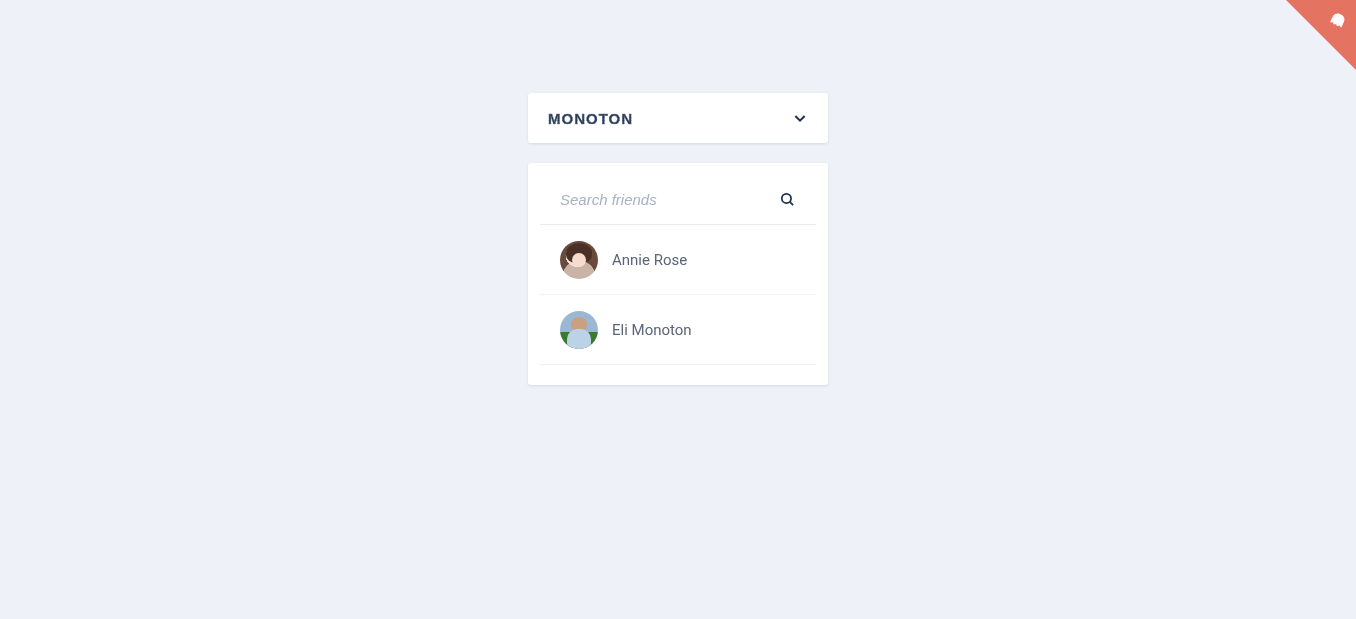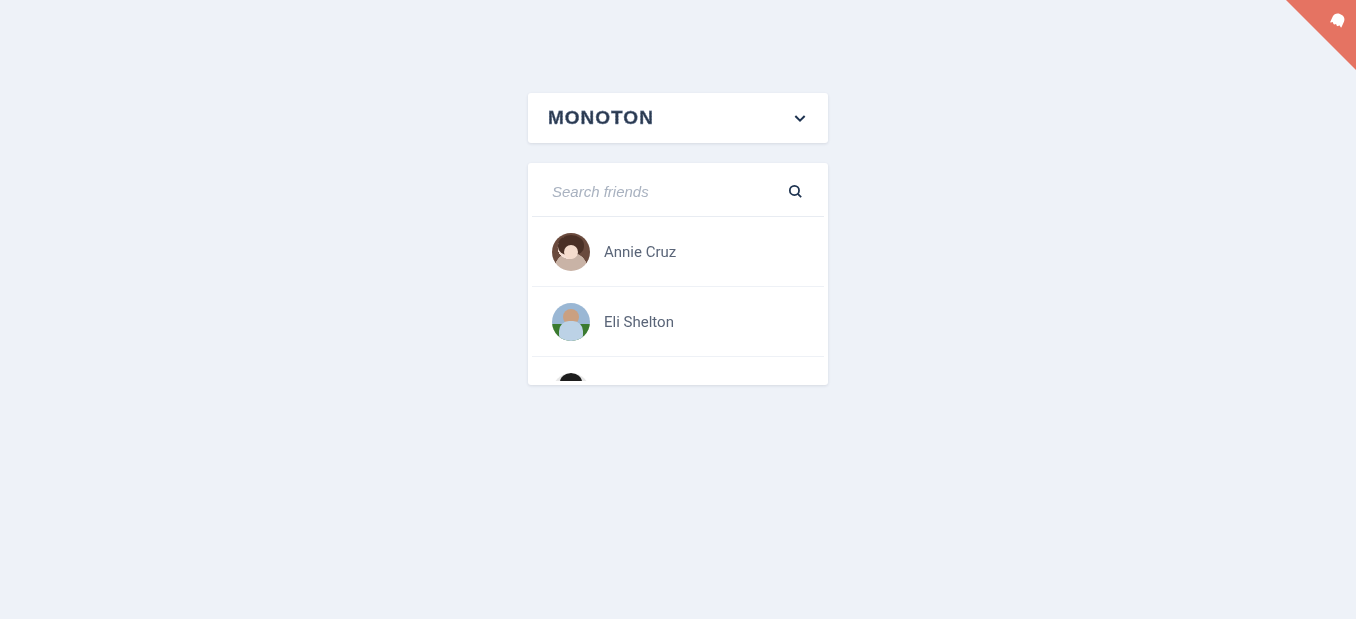--- a/index.html
+++ b/index.html
@@ -50,21 +50,21 @@
   .dropdown {
     height: 50px;
     display: flex;
     align-items: center;
     justify-content: space-between;
     padding: 0 20px;
     cursor: pointer;
   }
   .dropdown .label {
     color: #2b3a50;
-    font-size: 19px;
+    font-size: 15px;
   }
   .dropdown .chevron {
     width: 16px;
     height: 16px;
     fill: none;
     stroke: #1e3350;
     stroke-width: 3;
   }
 
   
@@ -75,21 +75,21 @@
     letter-spacing: 1px;
     text-transform: uppercase;
     background: repeating-linear-gradient(0deg, #7a8aa5 0 1.2px, #ffffff 1.2px 3px);
     -webkit-background-clip: text;
     background-clip: text;
     color: transparent;
     -webkit-text-stroke: 0.4px #6b7b96;
   }
 
   
-  .search-card { padding: 4px; height: 222px; display: flex; flex-direction: column; }
+  .search-card { padding: 12px; height: 222px; display: flex; flex-direction: column; }
   .search-row {
     height: 50px;
     display: flex;
     align-items: center;
     padding: 0 20px;
     border-bottom: 1px solid #e8ecf2;
   }
   .search-row input {
     flex: 1;
     border: none;
@@ -208,25 +208,25 @@
       <input type="text" placeholder="Search friends" style="">
       <svg class="search-icon" viewBox="0 0 24 24">
         <circle cx="10.5" cy="10.5" r="6.5"></circle>
           <line x1="20" y1="20" x2="15.2" y2="15.2"></line>
       </svg>
     </div>
 
     <div class="friend-list">
       <div class="friend-item">
         <div class="avatar av1"></div>
-        <span class="friend-name">Annie Cruz</span>
+        <span class="friend-name">Annie Rose</span>
       </div>
       <div class="friend-item">
         <div class="avatar av2"></div>
-        <span class="friend-name">Eli Shelton</span>
+        <span class="friend-name">Eli Monoton</span>
       </div>
       <div class="friend-item">
         <div class="avatar av3"></div>
         <span class="friend-name">Loretta Rose</span>
       </div>
     </div>
   </div>
 
 </div>
 

